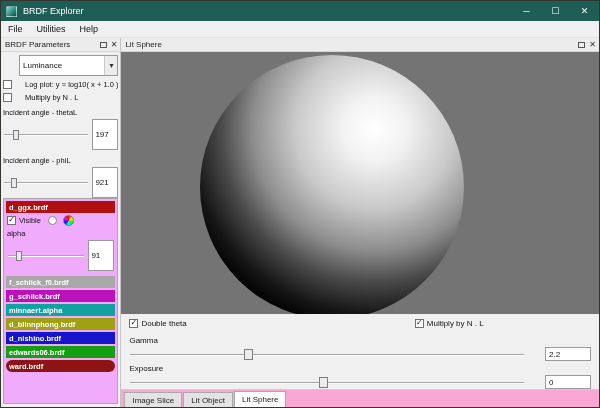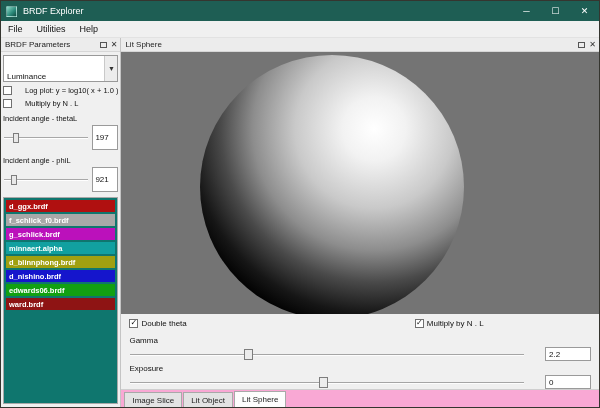--- a/index.html
+++ b/index.html
@@ -20,34 +20,34 @@
 
   
   .dock-title { flex:0 0 14px; background:#ececec; border-bottom:1px solid #d6d6d6; display:flex; align-items:center; font-size:8px; color:#222; padding:0 3px 0 4px; }
   .dock-title .spacer { flex:1; }
   .float-icon { width:7px; height:6px; border:1px solid #555; margin-right:4px; }
   .dock-close { font-size:8px; color:#333; line-height:1; }
 
   
   .dock-left { flex:0 0 108px; border-right:1px solid #c4c4c4; display:flex; flex-direction:column; background:#f0f0f0; }
   .left-body { flex:1; display:flex; flex-direction:column; padding:3px 2px 3px 2px; min-height:0; font-size:8px; color:#111; }
-  .combo { height:27px; background:#fff; border:1px solid #999; display:flex; align-items:flex-end; font-size:8px; padding-left:3px; position:relative; }
+  .combo { height:21px; background:#fff; border:1px solid #999; display:flex; align-items:center; font-size:8px; padding-left:3px; position:relative;margin-left:16px; }
   .combo-arrow { margin-left:auto; width:13px; height:100%; border-left:1px solid #c9c9c9; display:flex; align-items:center; justify-content:center; font-size:7px; color:#333; background:#ececec; }
   .check-row { display:flex; align-items:center; gap:13px; margin-top:4px; white-space:nowrap; overflow:hidden; font-size:7.5px; }
   .checkbox { width:9px; height:9px; flex:0 0 9px; background:#fff; border:1px solid #707070; display:inline-flex; align-items:center; justify-content:center; font-size:8px; color:#111; line-height:1; }
   .checkbox.checked::after { content:"✓"; margin-top:-1px; }
   .param-label { margin-top:6px; font-size:7.5px; white-space:nowrap; overflow:hidden; }
   .slider-row { display:flex; align-items:center; gap:3px; margin-top:2px; }
   .slider { position:relative; height:12px; flex:1; }
   .slider .groove { position:absolute; left:1px; right:1px; top:5px; height:2px; background:#a8a8a8; border-bottom:1px solid #fff; }
   .slider .handle { position:absolute; top:1px; width:6px; height:10px; background:#e9e9e9; border:1px solid #7d7d7d; }
-  .valuebox { width:26px; flex:0 0 26px; height:25px; background:#fff; border:1px solid #9a9a9a; font-size:8px; display:flex; align-items:center; padding-left:2px; }
-
-  
-  .brdf-list { flex:1; background:#0f766e; border:1px solid #a8a8a8; margin-top:5px; overflow:hidden; display:flex; flex-direction:column; }
+  .valuebox { width:26px; flex:0 0 26px; height:31px; background:#fff; border:1px solid #9a9a9a; font-size:8px; display:flex; align-items:center; padding-left:2px; }
+
+  
+  .brdf-list { flex:1; background:#f0abfc; border:1px solid #a8a8a8; overflow:hidden; display:flex; flex-direction:column; }
   .brdf-header { height:12px; margin:2px 2px 0 2px; color:#fff; font-size:7.5px; font-weight:bold; display:flex; align-items:center; padding-left:3px; white-space:nowrap; overflow:hidden; }
   .selected-body { padding:2px 3px 3px 3px; font-size:7.5px; }
   .visible-row { display:flex; align-items:center; gap:3px; }
   .ring-icon { width:9px; height:9px; border-radius:50%; border:1px solid #888; background:#fff; margin-left:4px; }
   .wheel-icon { width:11px; height:11px; border-radius:50%; border:1px solid #777;
     background:conic-gradient(#f00,#ff0,#0f0,#0ff,#00f,#f0f,#f00); margin-left:3px; }
   .alpha-label { margin-top:3px; font-size:7.5px; }
 
   
   .dock-right { flex:1; display:flex; flex-direction:column; min-width:0; background:#f0f0f0; }
@@ -131,28 +131,44 @@
           <div class="slider">
             <div class="groove"></div>
               <div class="handle" style="left:9%"></div>
           </div>
           <div class="valuebox">921</div>
         </div>
 
         <div class="brdf-list">
 
           <div class="brdf-header" style="background-color: rgb(176, 16, 16);">d_ggx.brdf</div>
+          <div class="selected-body">
+            <div class="visible-row">
+              <span class="checkbox checked"></span>
+              <span>Visible</span>
+              <span class="ring-icon"></span>
+              <span class="wheel-icon"></span>
+            </div>
+            <div class="alpha-label">alpha</div>
+            <div class="slider-row">
+              <div class="slider">
+                <div class="groove"></div>
+                  <div class="handle" style="left:11%"></div>
+              </div>
+              <div class="valuebox">91</div>
+            </div>
+          </div>
 
           <div class="brdf-header" style="background-color: rgb(168, 168, 168);">f_schlick_f0.brdf</div>
           <div class="brdf-header" style="background-color: rgb(187, 17, 187);">g_schlick.brdf</div>
           <div class="brdf-header" style="background-color: rgb(18, 160, 160);">minnaert.alpha</div>
           <div class="brdf-header" style="background-color: rgb(160, 160, 16);">d_blinnphong.brdf</div>
           <div class="brdf-header" style="background-color: rgb(21, 21, 204);">d_nishino.brdf</div>
           <div class="brdf-header" style="background-color: rgb(18, 160, 18);">edwards06.brdf</div>
-          <div class="brdf-header" style="background-color: rgb(142, 20, 20);">ward.brdf</div>
+          <div class="brdf-header" style="background-color: rgb(142, 20, 20); border-radius: 6px;">ward.brdf</div>
         </div>
 
       </div>
     </div>
 
     <div class="dock-right">
       <div class="dock-title">
         <span>Lit Sphere</span>
         <span class="spacer"></span>
         <span class="float-icon"></span>

